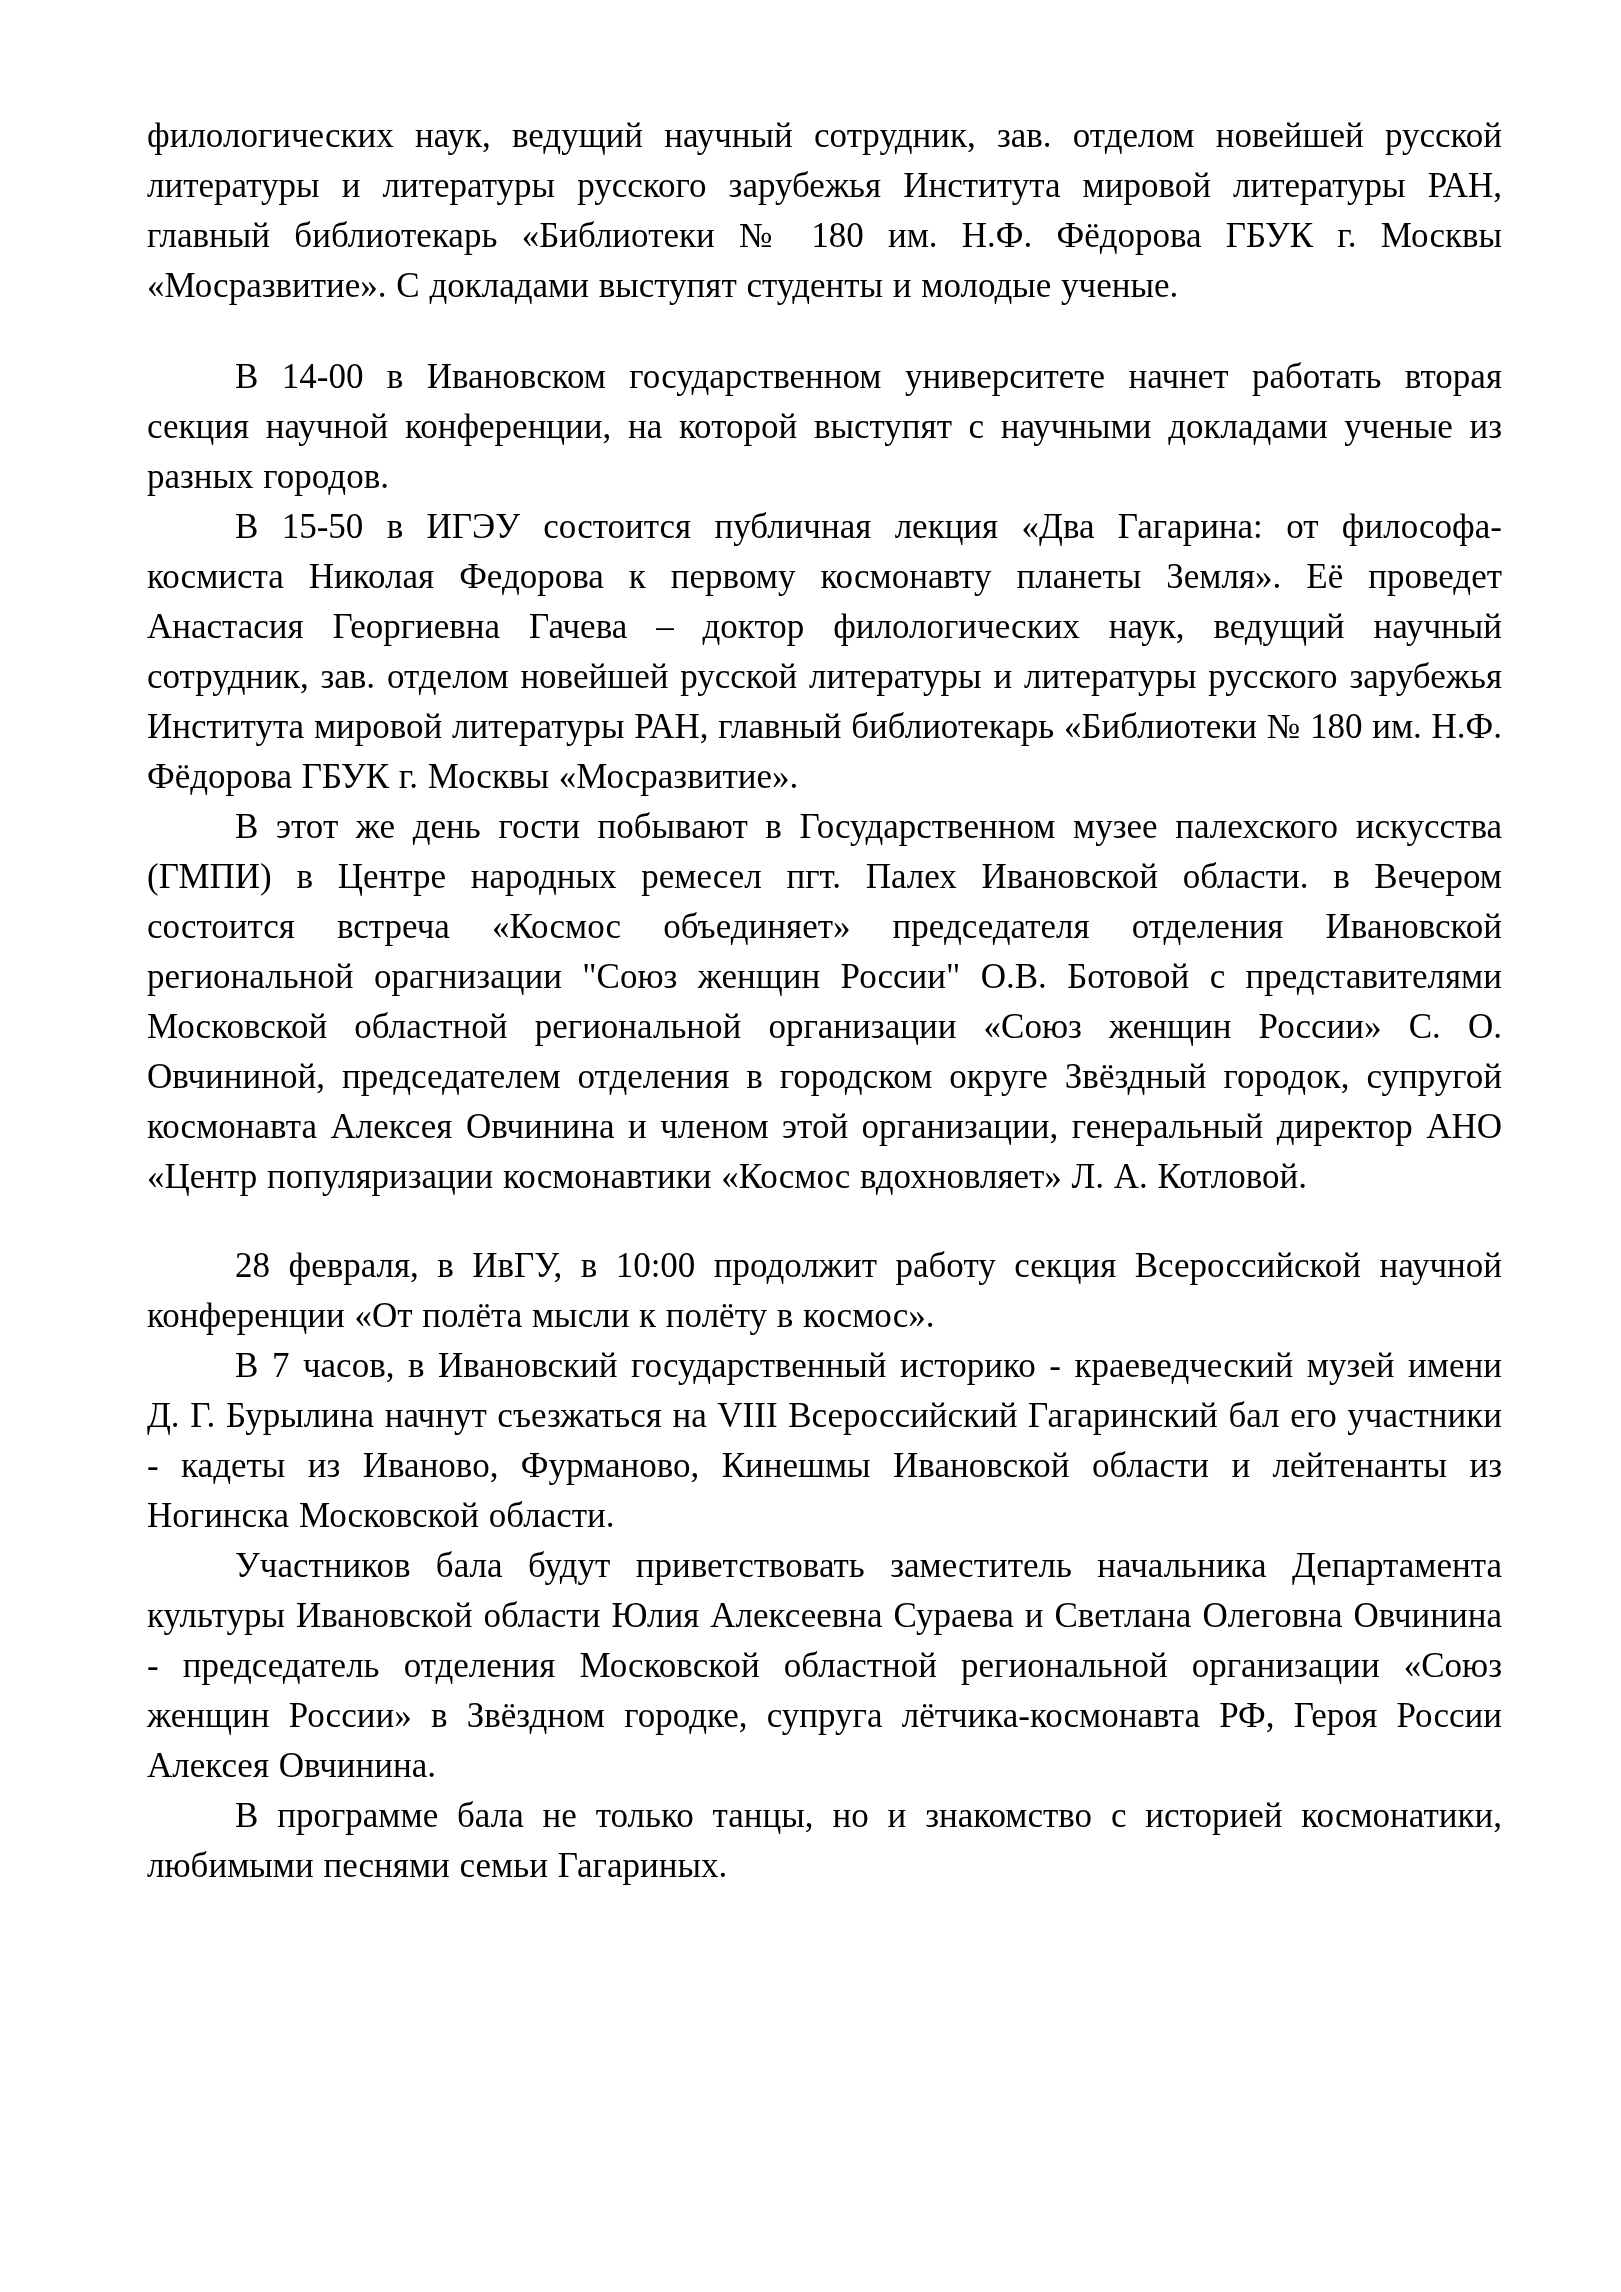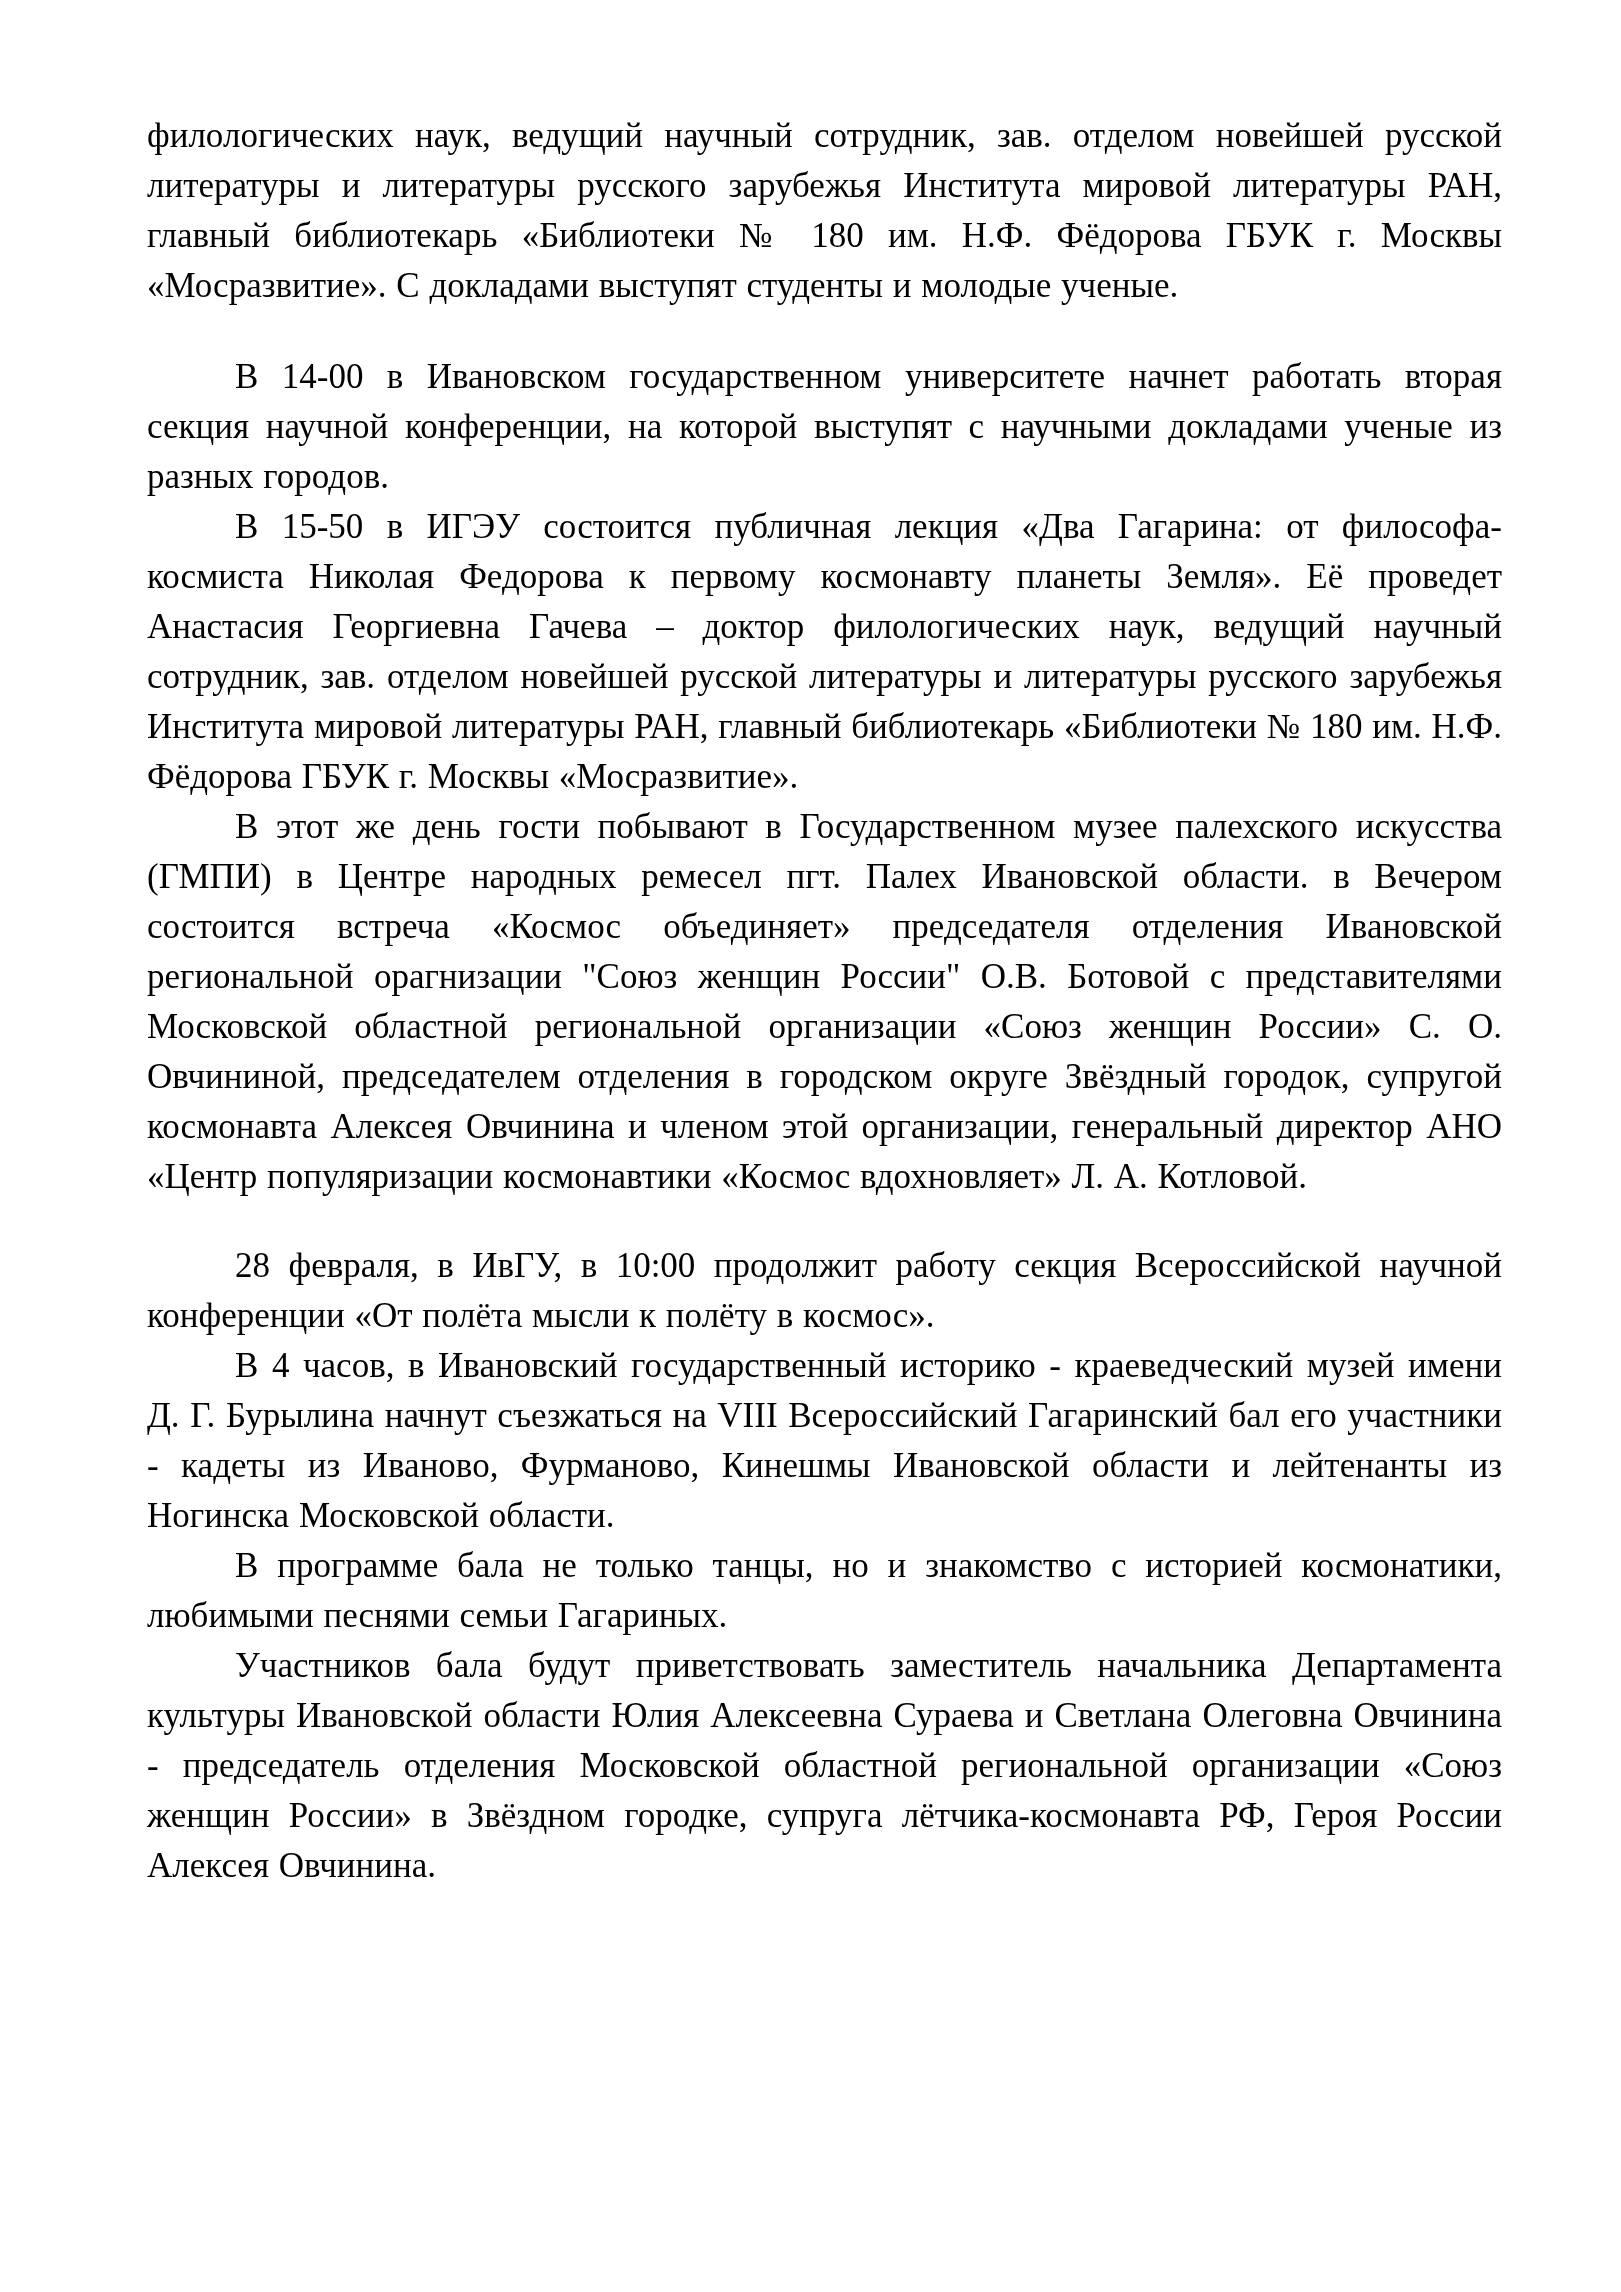--- a/index.html
+++ b/index.html
@@ -37,18 +37,18 @@
 </head>
 <body style="background: rgb(255, 255, 255);">
 
 <div class="page" style="background: rgb(255, 255, 255);">
   <div class="doc-body">
       <p class="para" style="color: rgb(0, 0, 0);">филологических наук, ведущий научный сотрудник, зав. отделом новейшей русской литературы и литературы русского зарубежья Института мировой литературы РАН, главный библиотекарь «Библиотеки № 180 им. Н.Ф. Фёдорова ГБУК г. Москвы «Мосразвитие». С докладами выступят студенты и молодые ученые.</p>
       <p class="para indent" style="color: rgb(0, 0, 0); margin-top: 41px;">В 14-00  в Ивановском государственном университете начнет работать вторая секция научной конференции, на которой выступят с научными докладами ученые из разных городов.</p>
       <p class="para indent" style="color: rgb(0, 0, 0);">В 15-50 в ИГЭУ состоится публичная лекция «Два Гагарина: от философа-космиста Николая Федорова к первому космонавту планеты Земля». Её проведет Анастасия Георгиевна Гачева – доктор филологических наук, ведущий научный сотрудник, зав. отделом новейшей русской литературы и литературы русского зарубежья Института мировой литературы РАН, главный библиотекарь «Библиотеки № 180 им. Н.Ф. Фёдорова ГБУК г. Москвы «Мосразвитие».</p>
       <p class="para indent" style="color: rgb(0, 0, 0);">В этот же день гости побывают в Государственном музее палехского искусства (ГМПИ) в Центре народных ремесел пгт. Палех Ивановской области. в Вечером состоится  встреча «Космос объединяет» председателя отделения Ивановской региональной орагнизации "Союз женщин России" О.В. Ботовой с представителями Московской областной региональной организации «Союз женщин России» С. О. Овчининой, председателем отделения в городском округе Звёздный городок, супругой космонавта Алексея Овчинина и членом этой организации, генеральный директор АНО «Центр популяризации космонавтики «Космос вдохновляет» Л. А. Котловой.</p>
       <p class="para indent" style="color: rgb(0, 0, 0); margin-top: 39px;">28 февраля, в ИвГУ, в 10:00 продолжит работу секция Всероссийской научной конференции «От полёта мысли к полёту в космос».</p>
-      <p class="para indent" style="color: rgb(0, 0, 0);">В 4 часов, в Ивановский государственный историко - краеведческий музей имени Д. Г. Бурылина начнут съезжаться на VIII Всероссийский Гагаринский бал его участники - кадеты из Иваново, Фурманово, Кинешмы Ивановской области и лейтенанты из Ногинска  Московской области.</p>
+      <p class="para indent" style="color: rgb(0, 0, 0);">В 7 часов, в Ивановский государственный историко - краеведческий музей имени Д. Г. Бурылина начнут съезжаться на VIII Всероссийский Гагаринский бал его участники - кадеты из Иваново, Фурманово, Кинешмы Ивановской области и лейтенанты из Ногинска  Московской области.</p>
+      <p class="para indent" style="color: rgb(0, 0, 0);">Участников бала будут приветствовать заместитель начальника Департамента культуры Ивановской области Юлия Алексеевна Сураева и Светлана Олеговна Овчинина - председатель отделения Московской областной региональной организации «Союз женщин России» в Звёздном городке, супруга лётчика-космонавта РФ, Героя России Алексея Овчинина.</p>
       <p class="para indent" style="color: rgb(0, 0, 0);">В программе бала  не только танцы, но и знакомство с историей космонатики, любимыми песнями семьи Гагариных.</p>
-      <p class="para indent" style="color: rgb(0, 0, 0);">Участников бала будут приветствовать заместитель начальника Департамента культуры Ивановской области Юлия Алексеевна Сураева и Светлана Олеговна Овчинина - председатель отделения Московской областной региональной организации «Союз женщин России» в Звёздном городке, супруга лётчика-космонавта РФ, Героя России Алексея Овчинина.</p>
     </div>
 </div>
 
 
 </body></html>

